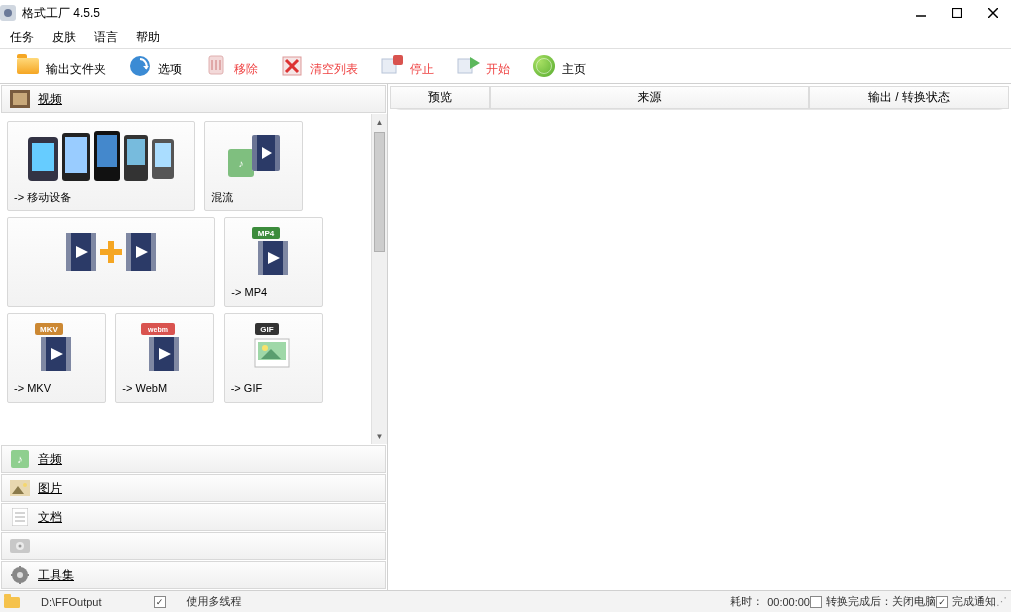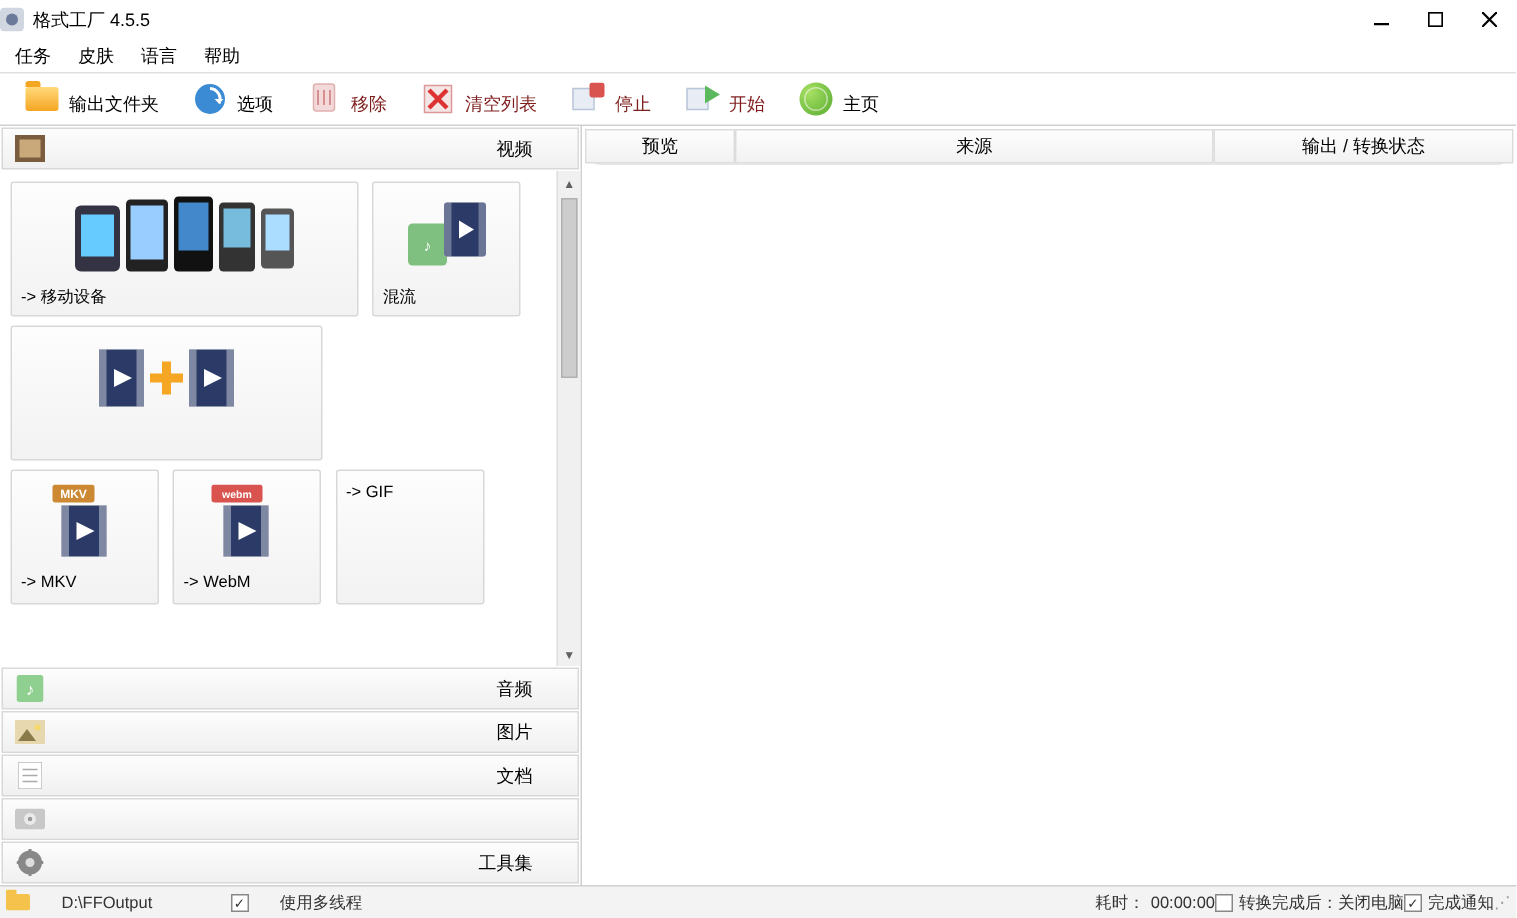--- a/index.html
+++ b/index.html
@@ -12,40 +12,40 @@
 .titlebar .win-controls { display: flex; gap: 12px; margin-right: 6px; }
 .titlebar .win-btn { width: 24px; height: 20px; display: flex; align-items: center; justify-content: center; cursor: pointer; }
 
 
 .menubar { height: 22px; display: flex; align-items: center; padding: 0 10px; gap: 18px; background: #fff; }
 .menubar .menu-item { font-size: 12px; cursor: pointer; }
 
 
 .toolbar { height: 36px; border-top: 1px solid #e0e0e0; border-bottom: 1px solid #d0d0d0; display: flex; align-items: center; padding: 0 8px; background: #fff; }
 .tb-btn { display: flex; align-items: flex-end; gap: 6px; padding: 2px 8px; margin-right: 6px; cursor: pointer; font-size: 12px; }
-.tb-btn.disabled { color: #7f1d1d; }
+.tb-btn.disabled { color: #ef4444; }
 .tb-icon { width: 24px; height: 24px; display: flex; align-items: center; justify-content: center; }
 
 
 .main { display: flex; height: calc(612px - 26px - 22px - 36px - 22px); }
 .left-panel { width: 388px; border-right: 1px solid #d0d0d0; display: flex; flex-direction: column; background: #fff; }
 .right-panel { flex: 1; display: flex; flex-direction: column; }
 
 
 .cat-header { height: 28px; border: 1px solid #d8d8d8; margin: 1px; display: flex; align-items: center; background: linear-gradient(#fdfdfd,#f0f0f0); cursor: pointer; }
 .cat-icon { width: 24px; height: 24px; margin: 0 6px; display: flex; align-items: center; justify-content: center; }
-.cat-label { flex: 1; text-align: right; font-size: 12px; padding-right: 30px; }
+.cat-label { flex: 1; text-align: left; font-size: 12px; padding-right: 30px; text-decoration: underline; }
 
 
 .video-grid { flex: 1; overflow-y: auto; padding: 4px; position: relative; }
 .grid-inner { display: block; }
 .tile { border: 1px solid #d8d8d8; background: linear-gradient(#fdfdfd,#f2f2f2); border-radius: 2px; cursor: pointer; display: inline-flex; flex-direction: column; padding: 4px 6px; margin: 3px; vertical-align: top; }
 .tile .tile-img { display: flex; align-items: center; justify-content: center; }
 .tile .tile-label { font-size: 11px; margin-top: 4px; text-align: left; }
-.tile.wide { width: 232px; height: 90px; }
+.tile.wide { width: 188px; height: 90px; }
 .tile.wide .tile-img { height: 60px; }
 .tile.small { width: 99px; height: 90px; }
 .tile.small .tile-img { height: 60px; }
 .tile.merge { width: 208px; height: 90px; }
 .tile.merge .tile-img { height: 60px; }
 
 
 .scrollbar-stub { position: absolute; right: 0; top: 0; bottom: 0; width: 16px; background: #f0f0f0; border-left: 1px solid #e0e0e0; }
 .scrollbar-stub .thumb { position: absolute; left: 2px; right: 2px; top: 18px; height: 120px; background: #cdcdcd; border: 1px solid #b0b0b0; }
 .scrollbar-stub .arrow { position: absolute; left: 0; right: 0; height: 16px; display: flex; align-items: center; justify-content: center; color: #606060; font-size: 8px; }
@@ -245,20 +245,33 @@
                   <rect x="25" width="5" height="38" fill="#fff" opacity="0.4"></rect>
                   <polygon points="10,13 22,19 10,25" fill="#fff"></polygon>
                 </g>
               <g transform="translate(64,14)">
                   <rect x="8" y="0" width="6" height="22" fill="#f5a623"></rect>
                   <rect x="0" y="8" width="22" height="6" fill="#f5a623"></rect>
                 </g>
             </svg>
           </div>
         </div>
+        <div class="tile small">
+          <div class="tile-img">
+            <svg width="60" height="50">
+              <rect x="8" y="0" width="28" height="12" rx="2" fill="#3c8c3c"></rect>
+                <text x="22" y="9" text-anchor="middle" fill="#fff" font-size="8" font-weight="bold">MP4</text>
+              <rect x="14" y="14" width="30" height="34" fill="#2b3a67"></rect>
+                <rect x="14" y="14" width="5" height="34" fill="#fff" opacity="0.4"></rect>
+                <rect x="39" y="14" width="5" height="34" fill="#fff" opacity="0.4"></rect>
+                <polygon points="24,25 36,31 24,37" fill="#fff"></polygon>
+            </svg>
+          </div>
+          <div class="tile-label">-&gt; MP4</div>
+        </div>
         <br>
         
         <div class="tile small">
           <div class="tile-img">
             <svg width="60" height="50">
               <rect x="8" y="0" width="28" height="12" rx="2" fill="#cc8833"></rect>
                 <text x="22" y="9" text-anchor="middle" fill="#fff" font-size="8" font-weight="bold">MKV</text>
               <rect x="14" y="14" width="30" height="34" fill="#2b3a67"></rect>
                 <rect x="14" y="14" width="5" height="34" fill="#fff" opacity="0.4"></rect>
                 <rect x="39" y="14" width="5" height="34" fill="#fff" opacity="0.4"></rect>
@@ -274,20 +287,30 @@
                 <text x="23" y="9" text-anchor="middle" fill="#fff" font-size="7" font-weight="bold">webm</text>
               <rect x="14" y="14" width="30" height="34" fill="#2b3a67"></rect>
                 <rect x="14" y="14" width="5" height="34" fill="#fff" opacity="0.4"></rect>
                 <rect x="39" y="14" width="5" height="34" fill="#fff" opacity="0.4"></rect>
                 <polygon points="24,25 36,31 24,37" fill="#fff"></polygon>
             </svg>
           </div>
           <div class="tile-label">-&gt; WebM</div>
         </div>
         <div class="tile small">
+          <div class="tile-img">
+            <svg width="60" height="50">
+              <rect x="12" y="0" width="24" height="12" rx="2" fill="#333"></rect>
+                <text x="24" y="9" text-anchor="middle" fill="#fff" font-size="8" font-weight="bold">GIF</text>
+              <rect x="12" y="16" width="34" height="28" fill="#fff" stroke="#bbb"></rect>
+                <rect x="15" y="19" width="28" height="18" fill="#9fd8a8"></rect>
+                <circle cx="22" cy="25" r="3" fill="#f9e36b"></circle>
+                <polygon points="18,36 28,26 38,36" fill="#5a9e6f"></polygon>
+            </svg>
+          </div>
           <div class="tile-label">-&gt; GIF</div>
         </div>
       </div>
       <div class="scrollbar-stub">
         <div class="arrow up">▲</div>
         <div class="thumb"></div>
         <div class="arrow down">▼</div>
       </div>
     </div>
 

